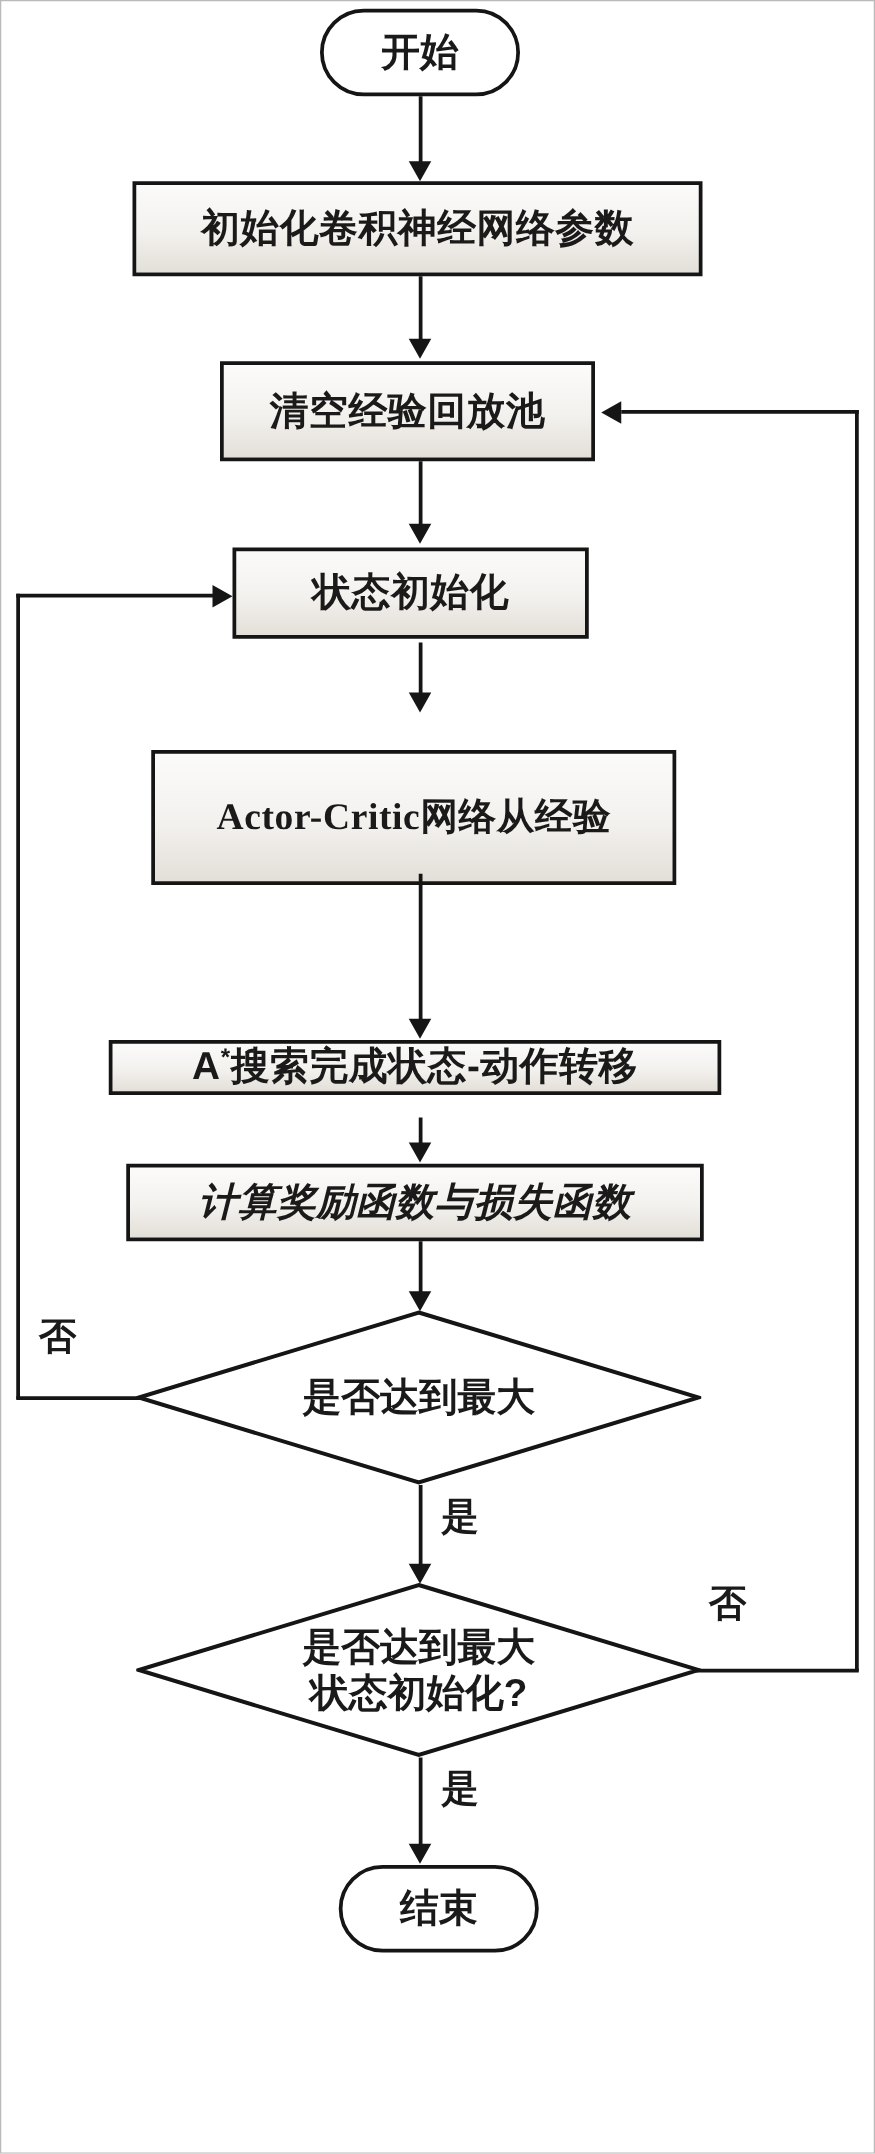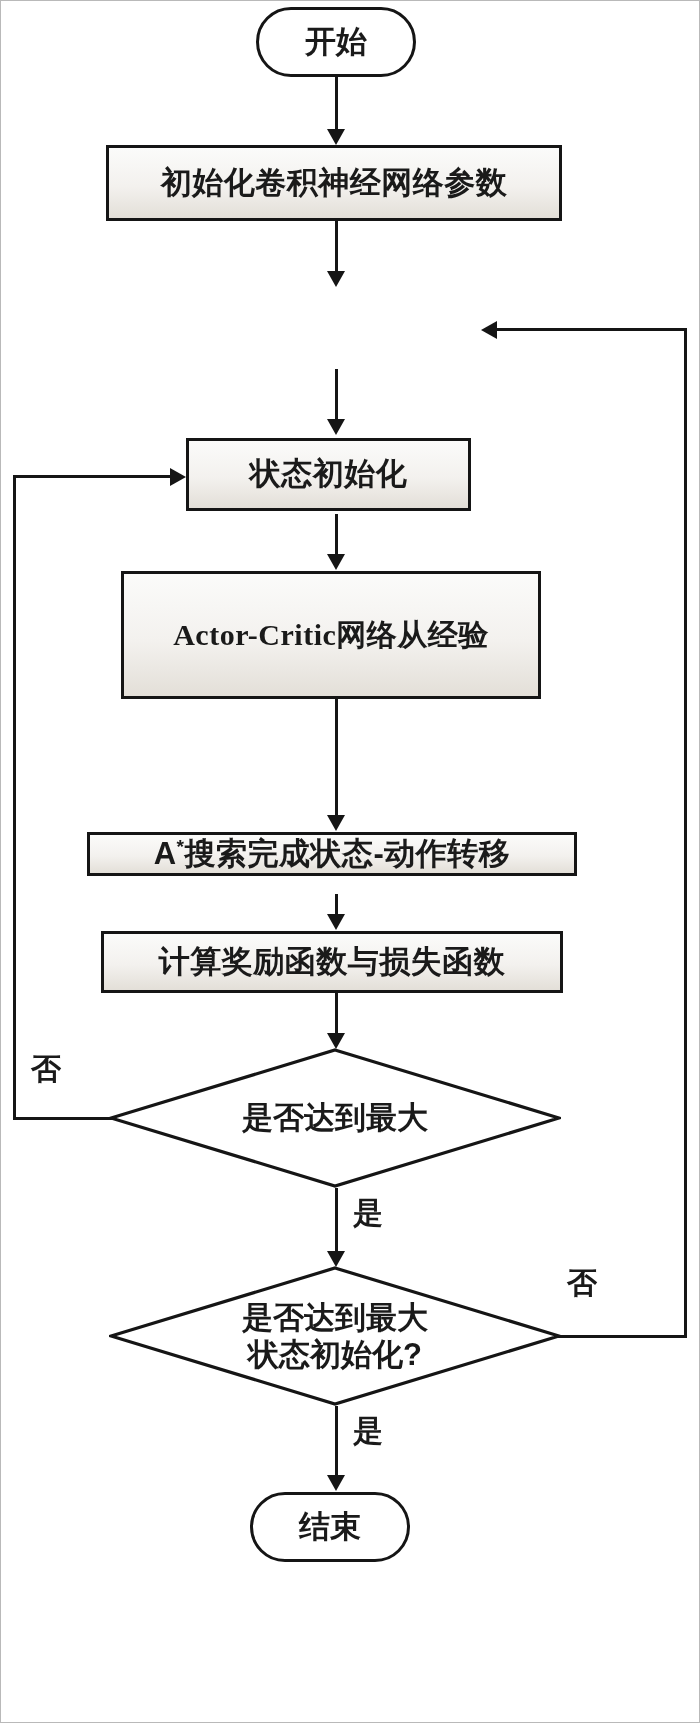--- a/index.html
+++ b/index.html
@@ -107,46 +107,49 @@
   <div class="ln vln" style="left:333.5px;top:76px;height:56px;"></div>
   <div class="arrow arrow-down" style="left:326px;top:128px;"></div>
 
   <div class="node proc" style="left:105px;top:144px;width:456px;height:76px;">
     <span>初始化卷积神经网络参数</span>
   </div>
 
   <div class="ln vln" style="left:333.5px;top:220px;height:54px;"></div>
   <div class="arrow arrow-down" style="left:326px;top:270px;"></div>
 
+  <div class="node proc" style="left:175px;top:288px;width:300px;height:80px;">
+    <span>清空经验回放池</span>
+  </div>
 
   <div class="ln vln" style="left:333.5px;top:368px;height:54px;"></div>
   <div class="arrow arrow-down" style="left:326px;top:418px;"></div>
 
   <div class="node proc" style="left:185px;top:437px;width:285px;height:73px;">
     <span>状态初始化</span>
   </div>
 
   <div class="ln vln" style="left:333.5px;top:513px;height:44px;"></div>
   <div class="arrow arrow-down" style="left:326px;top:553px;"></div>
 
-  <div class="node proc serif" style="left:120px;top:570px;width:420px;height:128px;">
+  <div class="node proc serif" style="left:120px;top:599px;width:420px;height:108px;">
     <span>Actor-Critic网络从经验</span>
   </div>
 
   <div class="ln vln" style="left:333.5px;top:698px;height:120px;"></div>
   <div class="arrow arrow-down" style="left:326px;top:814px;"></div>
 
   <div class="node proc" style="left:86px;top:831px;width:490px;height:44px;">
     <span class="sup-wrap"><span>A</span><sup>*</sup><span>搜索完成状态-动作转移</span></span>
   </div>
 
   <div class="ln vln" style="left:333.5px;top:893px;height:24px;"></div>
   <div class="arrow arrow-down" style="left:326px;top:913px;"></div>
 
-  <div class="node proc" style="left:100px;top:930px;width:462px;height:62px;">
+  <div class="node proc" style="left:100px;top:930px;width:462px;height:62px;font-style:italic;">
     <span>计算奖励函数与损失函数</span>
   </div>
 
   <div class="ln vln" style="left:333.5px;top:992px;height:44px;"></div>
   <div class="arrow arrow-down" style="left:326px;top:1032px;"></div>
 
   <div class="node decision" style="left:108px;top:1047px;width:452px;height:140px;">
     <svg class="dia-shape" viewBox="0 0 452 140" preserveAspectRatio="none">
       <polygon points="226,2 450,70 226,138 2,70" fill="#ffffff" stroke="#151515" stroke-width="3.2"></polygon>
     </svg>
@@ -178,17 +181,17 @@
   <div class="ln hln" style="left:556px;top:1333.5px;width:130px;"></div>
   <div class="ln vln" style="left:683px;top:327px;height:1009px;"></div>
   <div class="ln hln" style="left:496px;top:326.5px;width:190px;"></div>
   <div class="arrow arrow-left" style="left:480px;top:320px;"></div>
   <div class="elabel" style="left:566px;top:1262px;">否</div>
 
   <div class="ln vln" style="left:333.5px;top:1405px;height:74px;"></div>
   <div class="arrow arrow-down" style="left:326px;top:1474px;"></div>
   <div class="elabel" style="left:352px;top:1410px;">是</div>
 
-  <div class="node term" style="left:249px;top:1491px;width:160px;height:70px;text-align:center;">
+  <div class="node term" style="left:270px;top:1491px;width:160px;height:70px;text-align:center;">
     <span>结束</span>
   </div>
 
 </div>
 
 </body></html>

